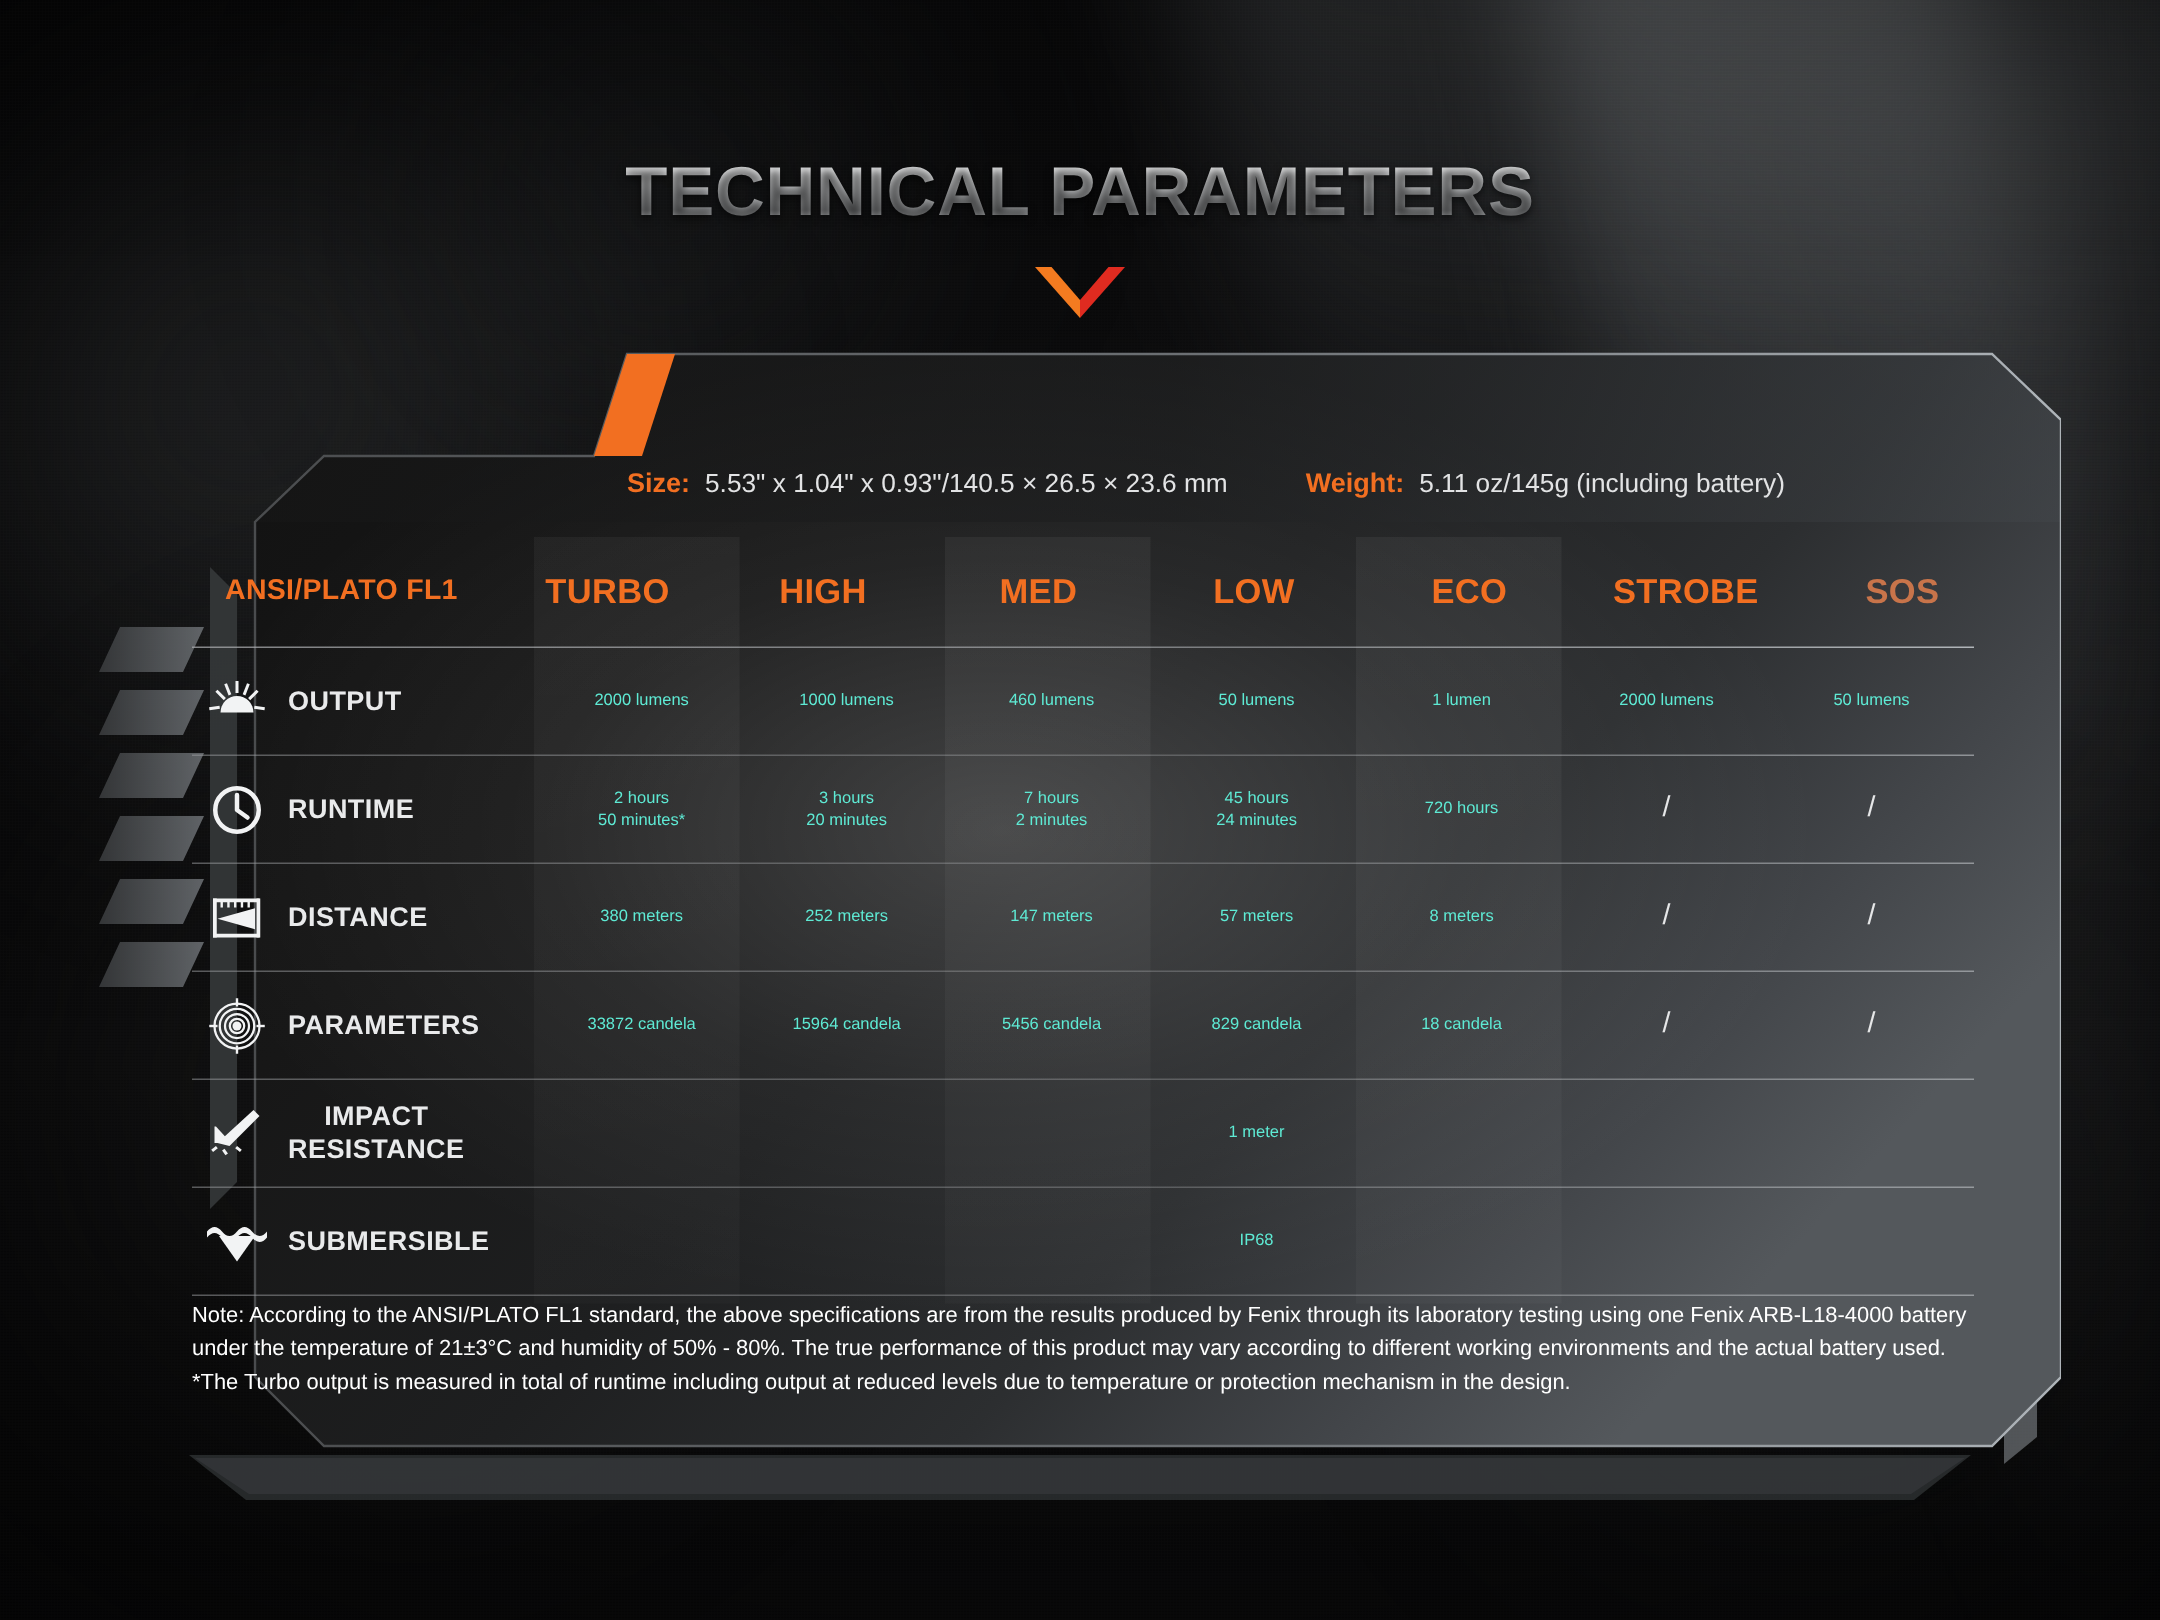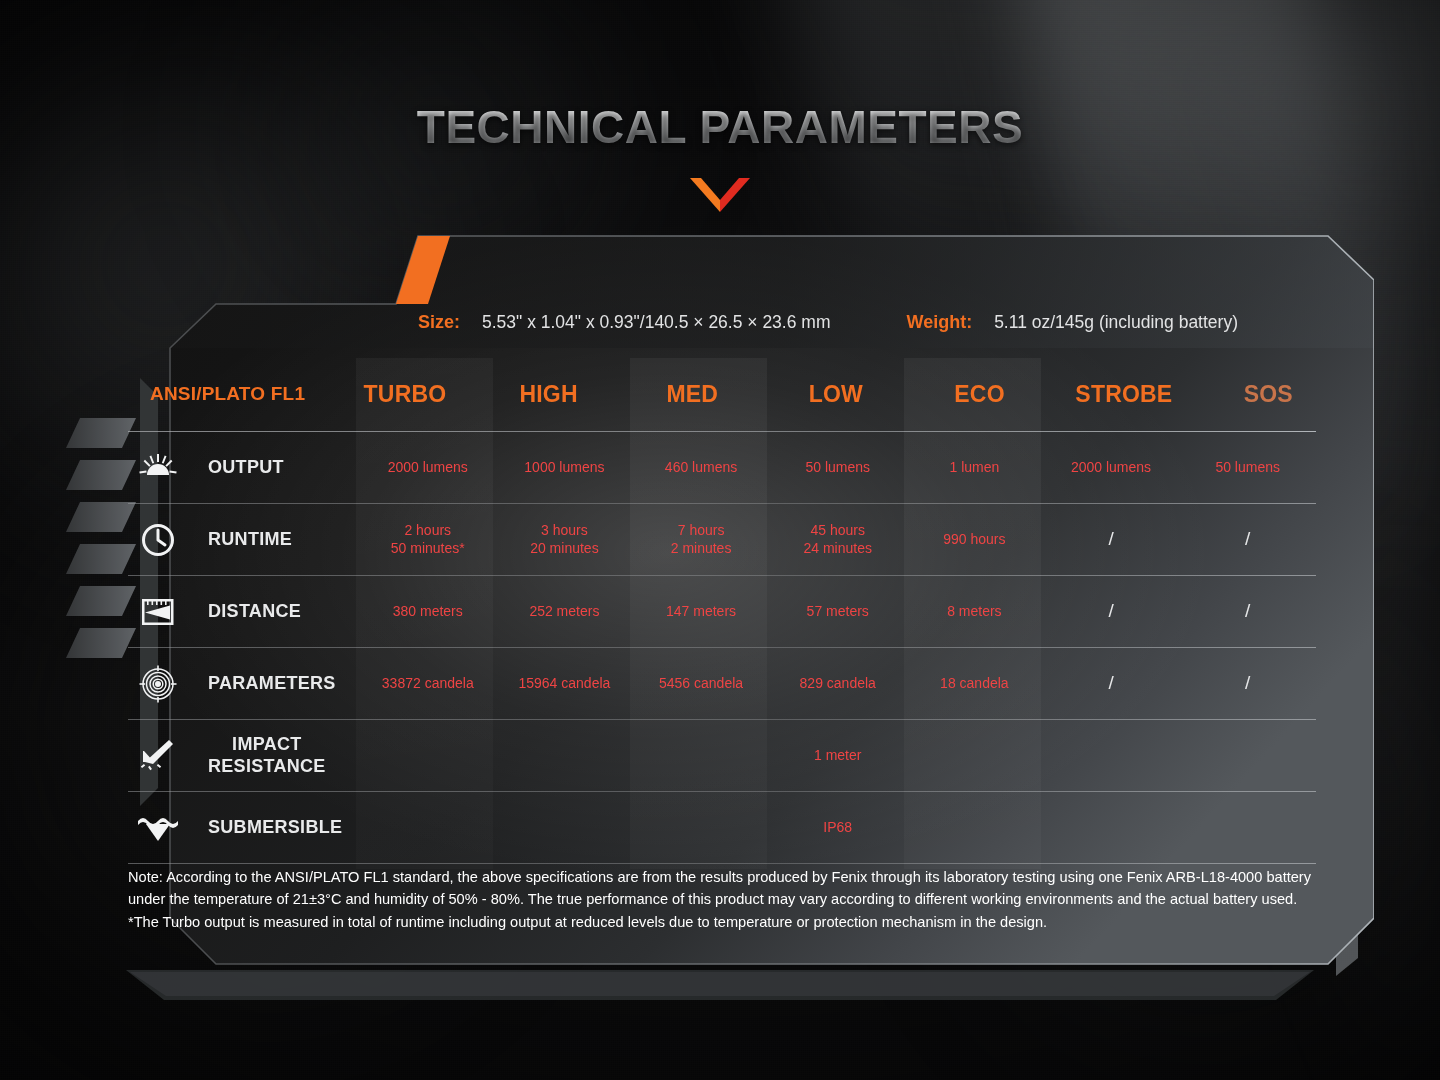--- a/index.html
+++ b/index.html
@@ -44,43 +44,43 @@
     text-shadow:0 2px 6px rgba(0,0,0,.6);
   }
   .chev{position:absolute;left:50%;top:178px;transform:translateX(-50%);}
 
   
   .panel-wrap{position:absolute;left:66px;top:228px;width:1308px;height:775px;}
   .panel-svg{position:absolute;inset:0;}
   .panel-content{position:absolute;inset:0;}
 
   .specline{position:absolute;left:352px;top:72px;width:956px;height:44px;
-    display:flex;align-items:center;font-size:17.5px;color:#dcdcdd;gap:12px;}
+    display:flex;align-items:center;font-size:17.5px;color:#dcdcdd;}
   .spec-label{color:#f26f21;font-weight:bold;margin-right:10px;font-size:18px;}
   .spec-val{color:#e2e3e4;}
   .spec-gap{width:52px;display:inline-block;}
 
   
   .table{position:absolute;left:62px;top:130px;width:1188px;}
   .trow{display:flex;align-items:stretch;position:relative;}
   .tcell{display:flex;align-items:center;justify-content:center;text-align:center;
-    font-size:14px;color:#ef4444;line-height:1.28;}
+    font-size:11px;color:#5eead4;line-height:1.28;}
   .c-label{width:228px;justify-content:flex-start;padding-left:4px;}
   .c-data{width:137px;}
 
   .hdr{height:73px;gap:48px;}
   .hdr .tcell{color:#f26f21;font-weight:bold;font-size:23px;letter-spacing:.2px;}
   .hdr .c-label{font-size:19px;padding-left:22px;}
   .hdr .c-sos{color:#c8744a;}
 
   .rule{height:1px;background:linear-gradient(90deg, rgba(150,152,155,.55), rgba(150,152,155,.42) 55%, rgba(190,194,198,.62));}
   .rule-top{height:1px;background:linear-gradient(90deg, rgba(170,172,175,.75), rgba(175,178,182,.6) 60%, rgba(205,210,214,.8));}
 
   .drow{height:71px;}
-  .drow .c-label{font-size:18px;font-weight:bold;color:#e9eaeb;letter-spacing:.3px;gap:16px;}
+  .drow .c-label{font-size:18px;font-weight:bold;color:#e9eaeb;letter-spacing:.3px;}
   .ico{width:52px;display:flex;align-items:center;justify-content:center;margin-right:8px;flex:none;}
 
   .slash{font-size:19px;color:#e6e7e8;}
 
   .wide{width:959px;}
 
   
   .colshade{position:absolute;top:0;bottom:0;pointer-events:none;}
 
   
@@ -244,21 +244,21 @@
           <span>RUNTIME</span>
         </div>
         <div class="tcell c-data" style="white-space:pre-line">2 hours
 50 minutes*</div>
         <div class="tcell c-data" style="white-space:pre-line">3 hours
 20 minutes</div>
         <div class="tcell c-data" style="white-space:pre-line">7 hours
 2 minutes</div>
         <div class="tcell c-data" style="white-space:pre-line">45 hours
 24 minutes</div>
-        <div class="tcell c-data" style="white-space:pre-line">990 hours</div>
+        <div class="tcell c-data" style="white-space:pre-line">720 hours</div>
         <div class="tcell c-data slash">/</div>
         <div class="tcell c-data slash">/</div>
       </div>
       <div class="rule"></div>
 
       <div class="trow drow">
         <div class="tcell c-label">
           <span class="ico">
             <svg width="40" height="34" viewBox="0 0 40 34">
               <g fill="#f2f3f4">

